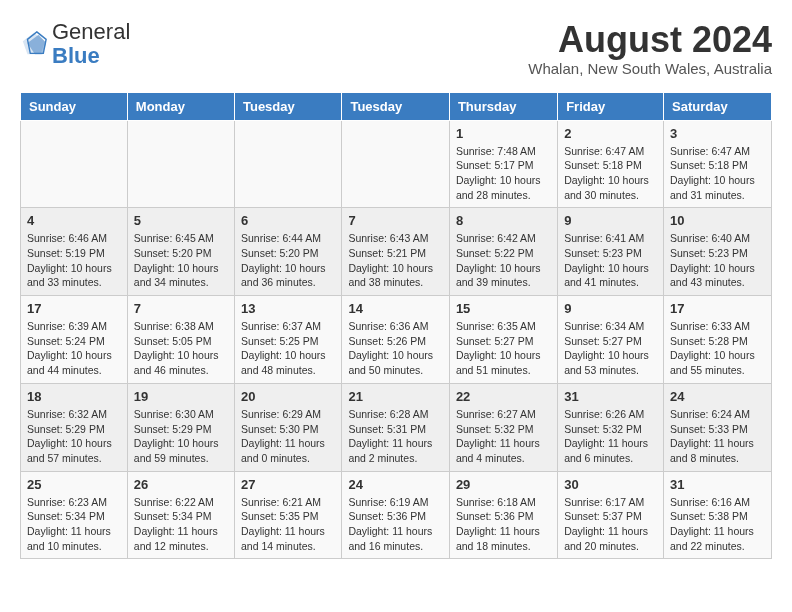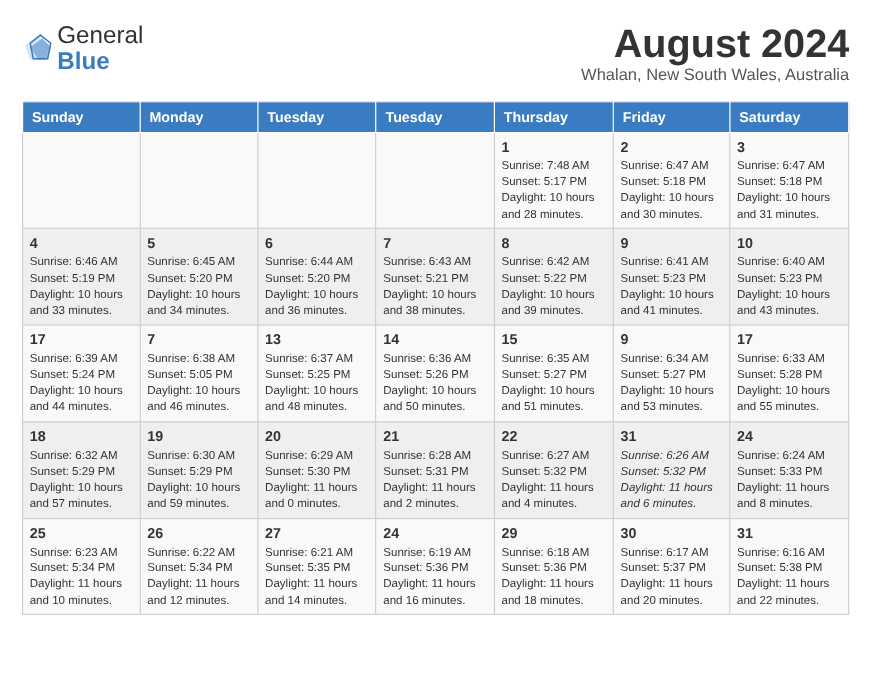--- a/index.html
+++ b/index.html
@@ -289,21 +289,21 @@
         </td>
         <td>
           <span class="day-num">22</span>
           <div class="cell-content" style="white-space: pre-line;">Sunrise: 6:27 AM
 Sunset: 5:32 PM
 Daylight: 11 hours
 and 4 minutes.</div>
         </td>
         <td>
           <span class="day-num">31</span>
-          <div class="cell-content" style="white-space: pre-line; font-style: italic;">Sunrise: 6:26 AM
+          <div class="cell-content" style="white-space: pre-line;">Sunrise: 6:26 AM
 Sunset: 5:32 PM
 Daylight: 11 hours
 and 6 minutes.</div>
         </td>
         <td>
           <span class="day-num">24</span>
           <div class="cell-content" style="white-space: pre-line;">Sunrise: 6:24 AM
 Sunset: 5:33 PM
 Daylight: 11 hours
 and 8 minutes.</div>

